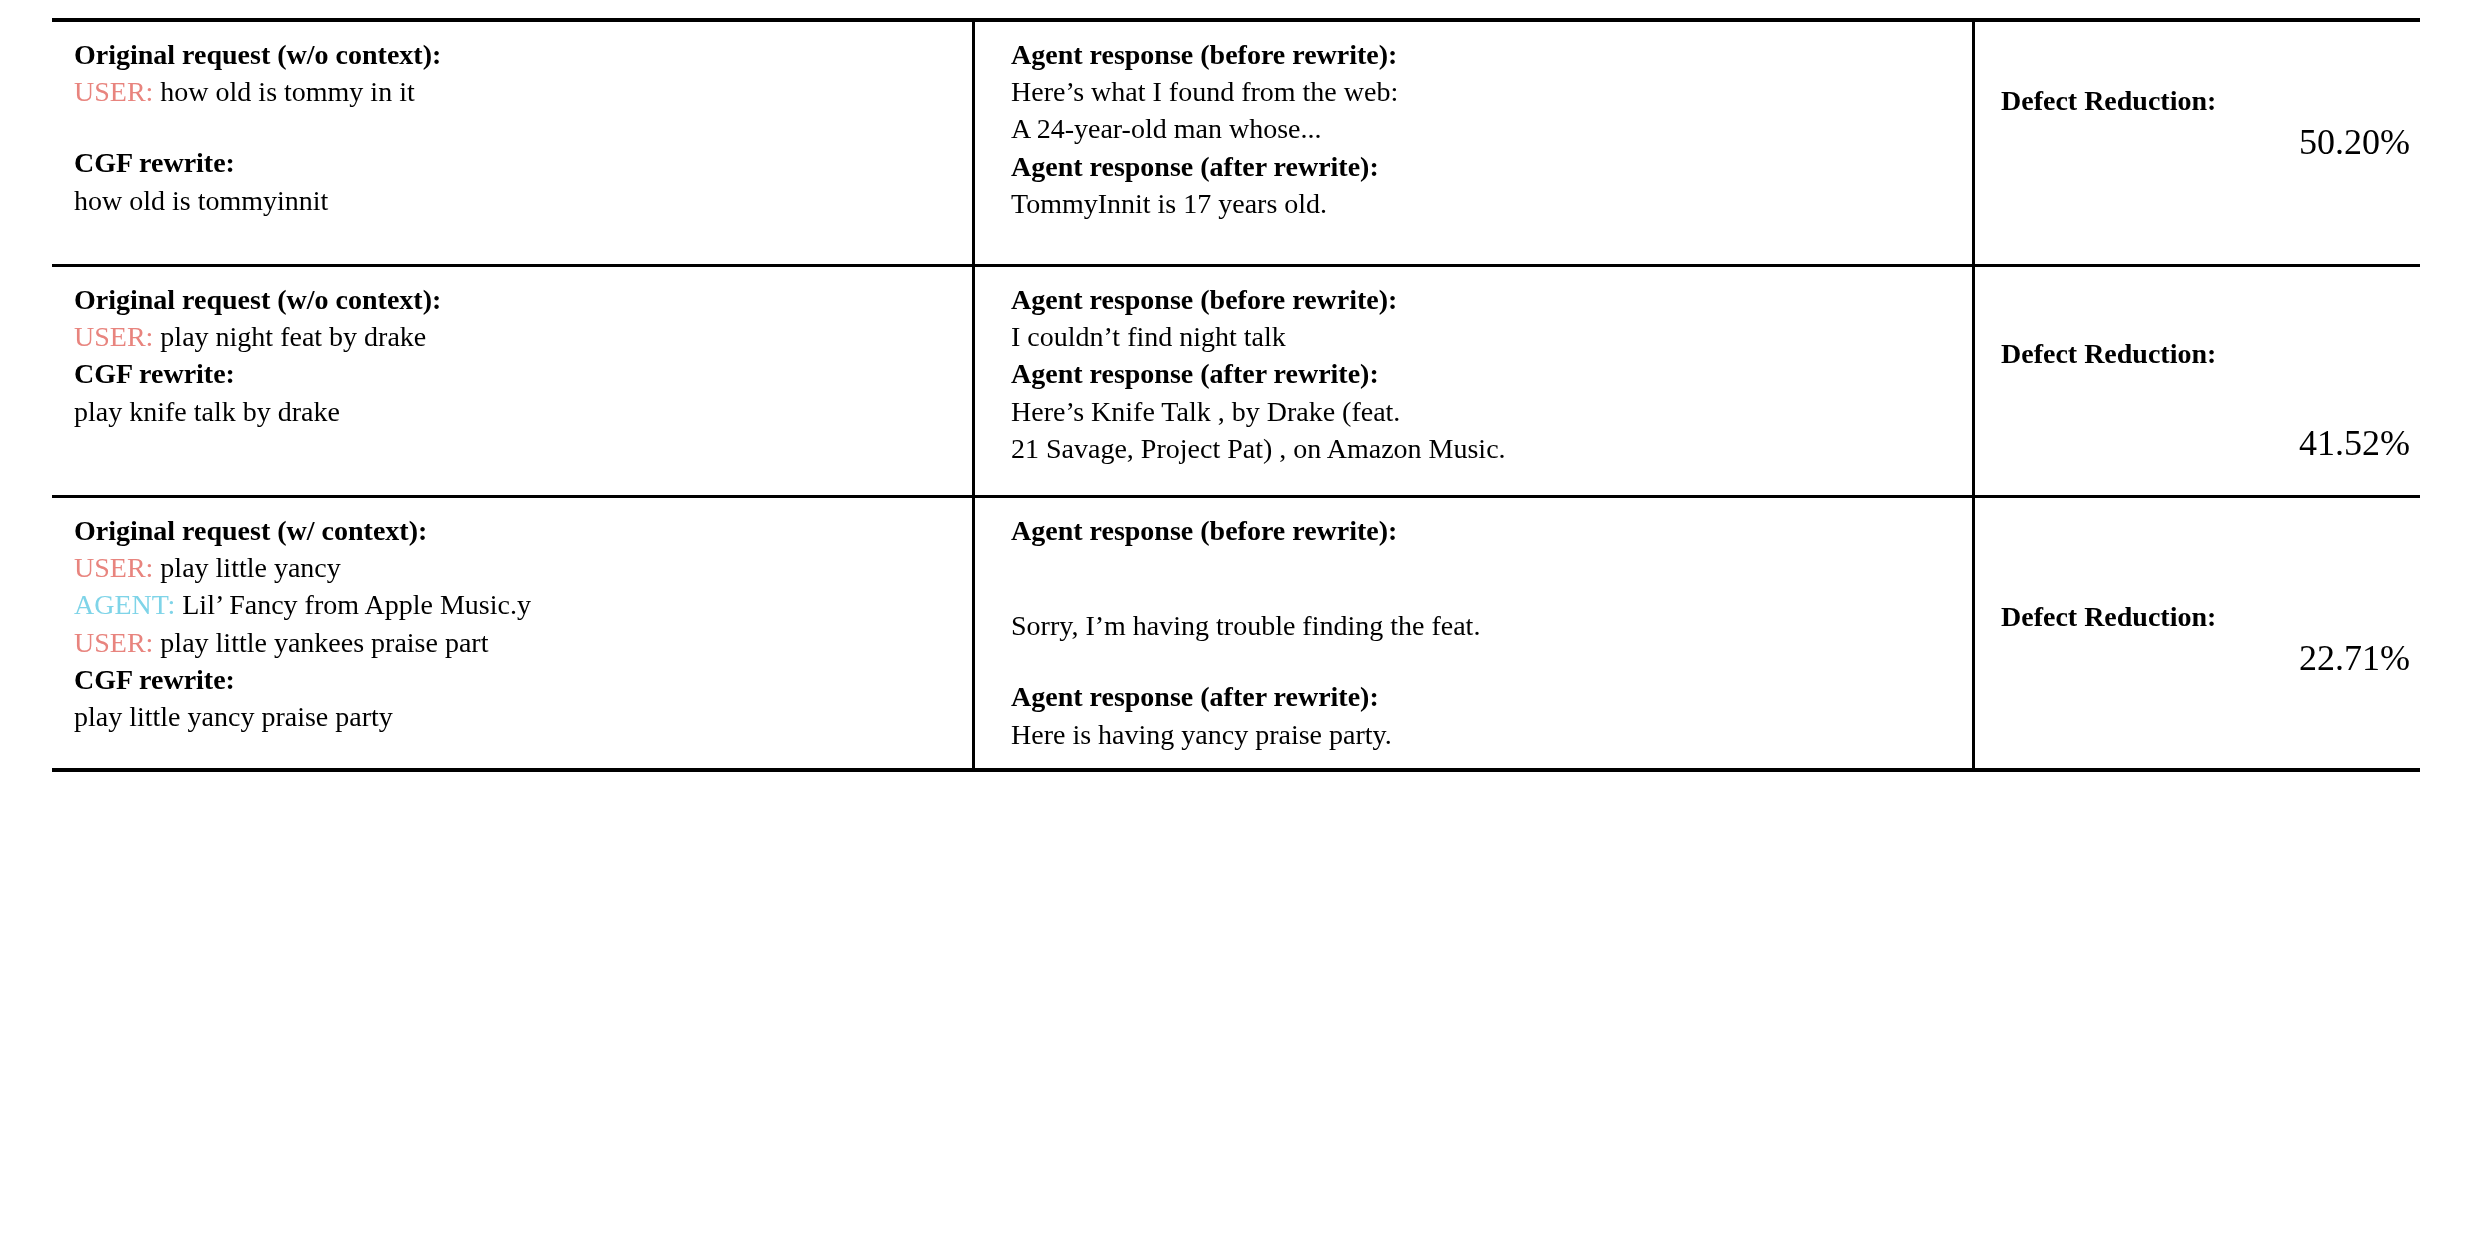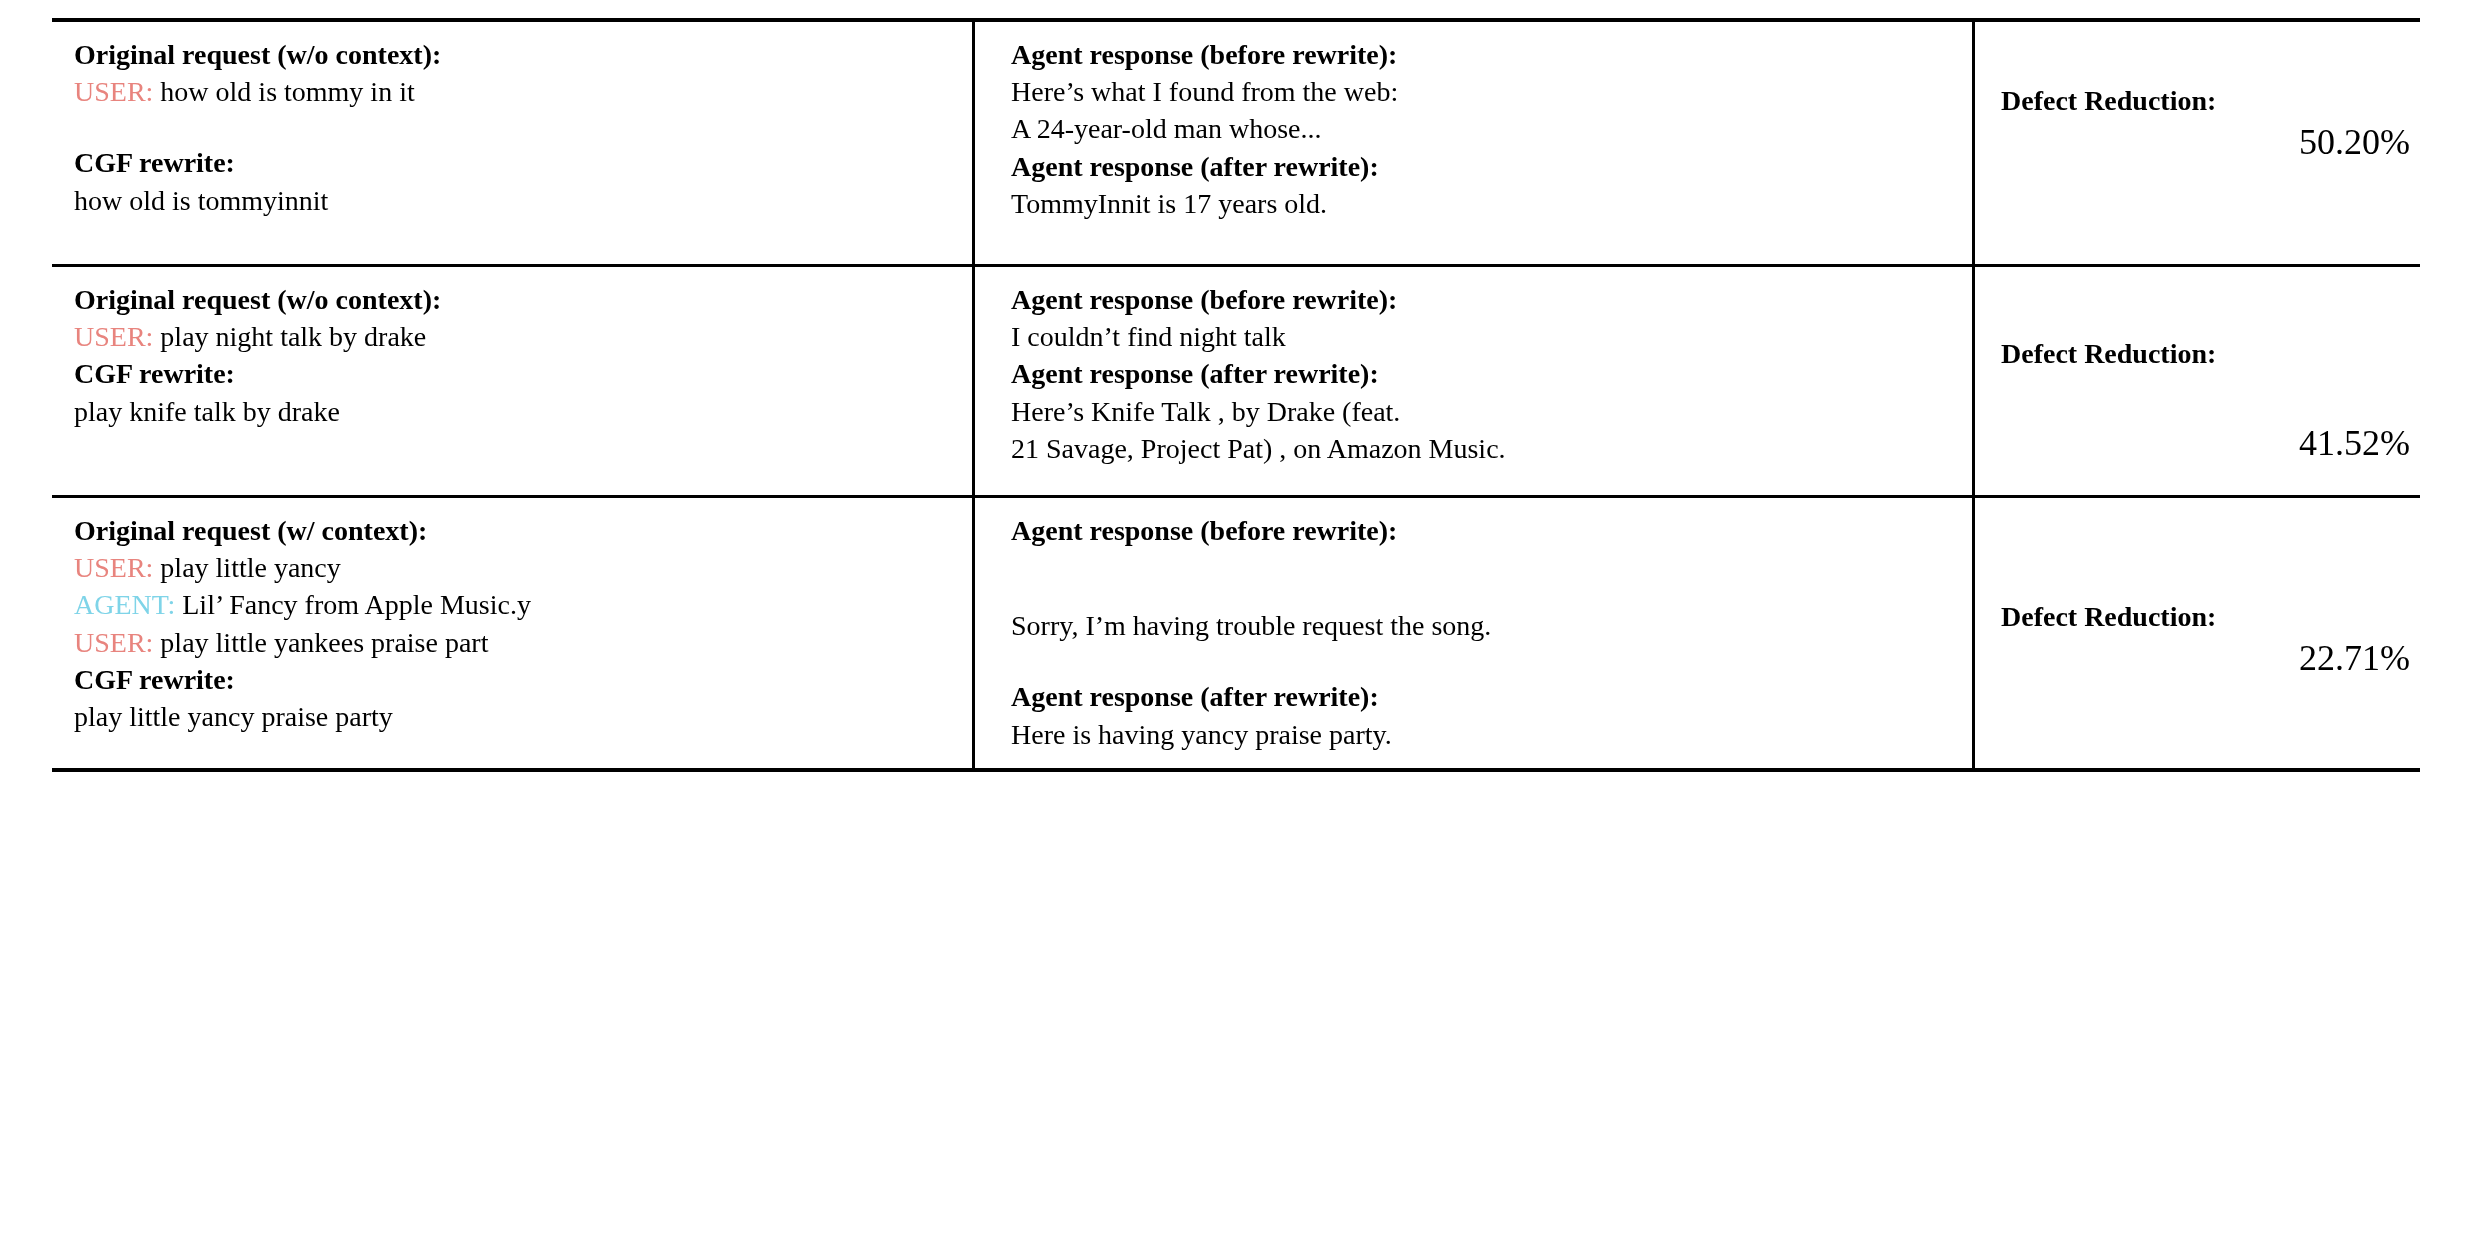--- a/index.html
+++ b/index.html
@@ -123,21 +123,21 @@
             <div class="dr-value">50.20%</div>
           </div>
         </div>
       </td>
     </tr>
 
     <tr class="rule-mid">
       <td class="col-a">
         <div class="cell-a row-h2">
           <div class="line bold">Original request (w/o context):</div>
-          <div class="line"><span class="spk-user">USER:</span><span> play night talk by drake</span></div>
+          <div class="line"><span class="spk-user">USER:</span><span> play night feat by drake</span></div>
           <div class="line bold">CGF rewrite:</div>
           <div class="line">play knife talk by drake</div>
         </div>
       </td>
       <td class="col-b">
         <div class="cell-b row-h2">
           <div class="line bold">Agent response (before rewrite):</div>
           <div class="line">I couldn’t find night talk</div>
           <div class="line bold">Agent response (after rewrite):</div>
           <div class="line">Here’s Knife Talk , by Drake (feat.</div>
@@ -162,21 +162,21 @@
           <div class="line"><span class="spk-agent">AGENT:</span><span> Lil’ Fancy from Apple Music.y</span></div>
           <div class="line"><span class="spk-user">USER:</span><span> play little yankees praise part</span></div>
           <div class="line bold">CGF rewrite:</div>
           <div class="line">play little yancy praise party</div>
         </div>
       </td>
       <td class="col-b">
         <div class="cell-b row-h3">
           <div class="line bold">Agent response (before rewrite):</div>
           <div class="gap-lg"></div>
-          <div class="line">Sorry, I’m having trouble request the song.</div>
+          <div class="line">Sorry, I’m having trouble finding the feat.</div>
           <div class="gap-md"></div>
           <div class="line bold">Agent response (after rewrite):</div>
           <div class="line">Here is having yancy praise party.</div>
         </div>
       </td>
       <td class="col-c">
         <div class="cell-c row-h3">
           <div class="dr-block-3">
             <div class="dr-label">Defect Reduction:</div>
             <div class="dr-value">22.71%</div>

